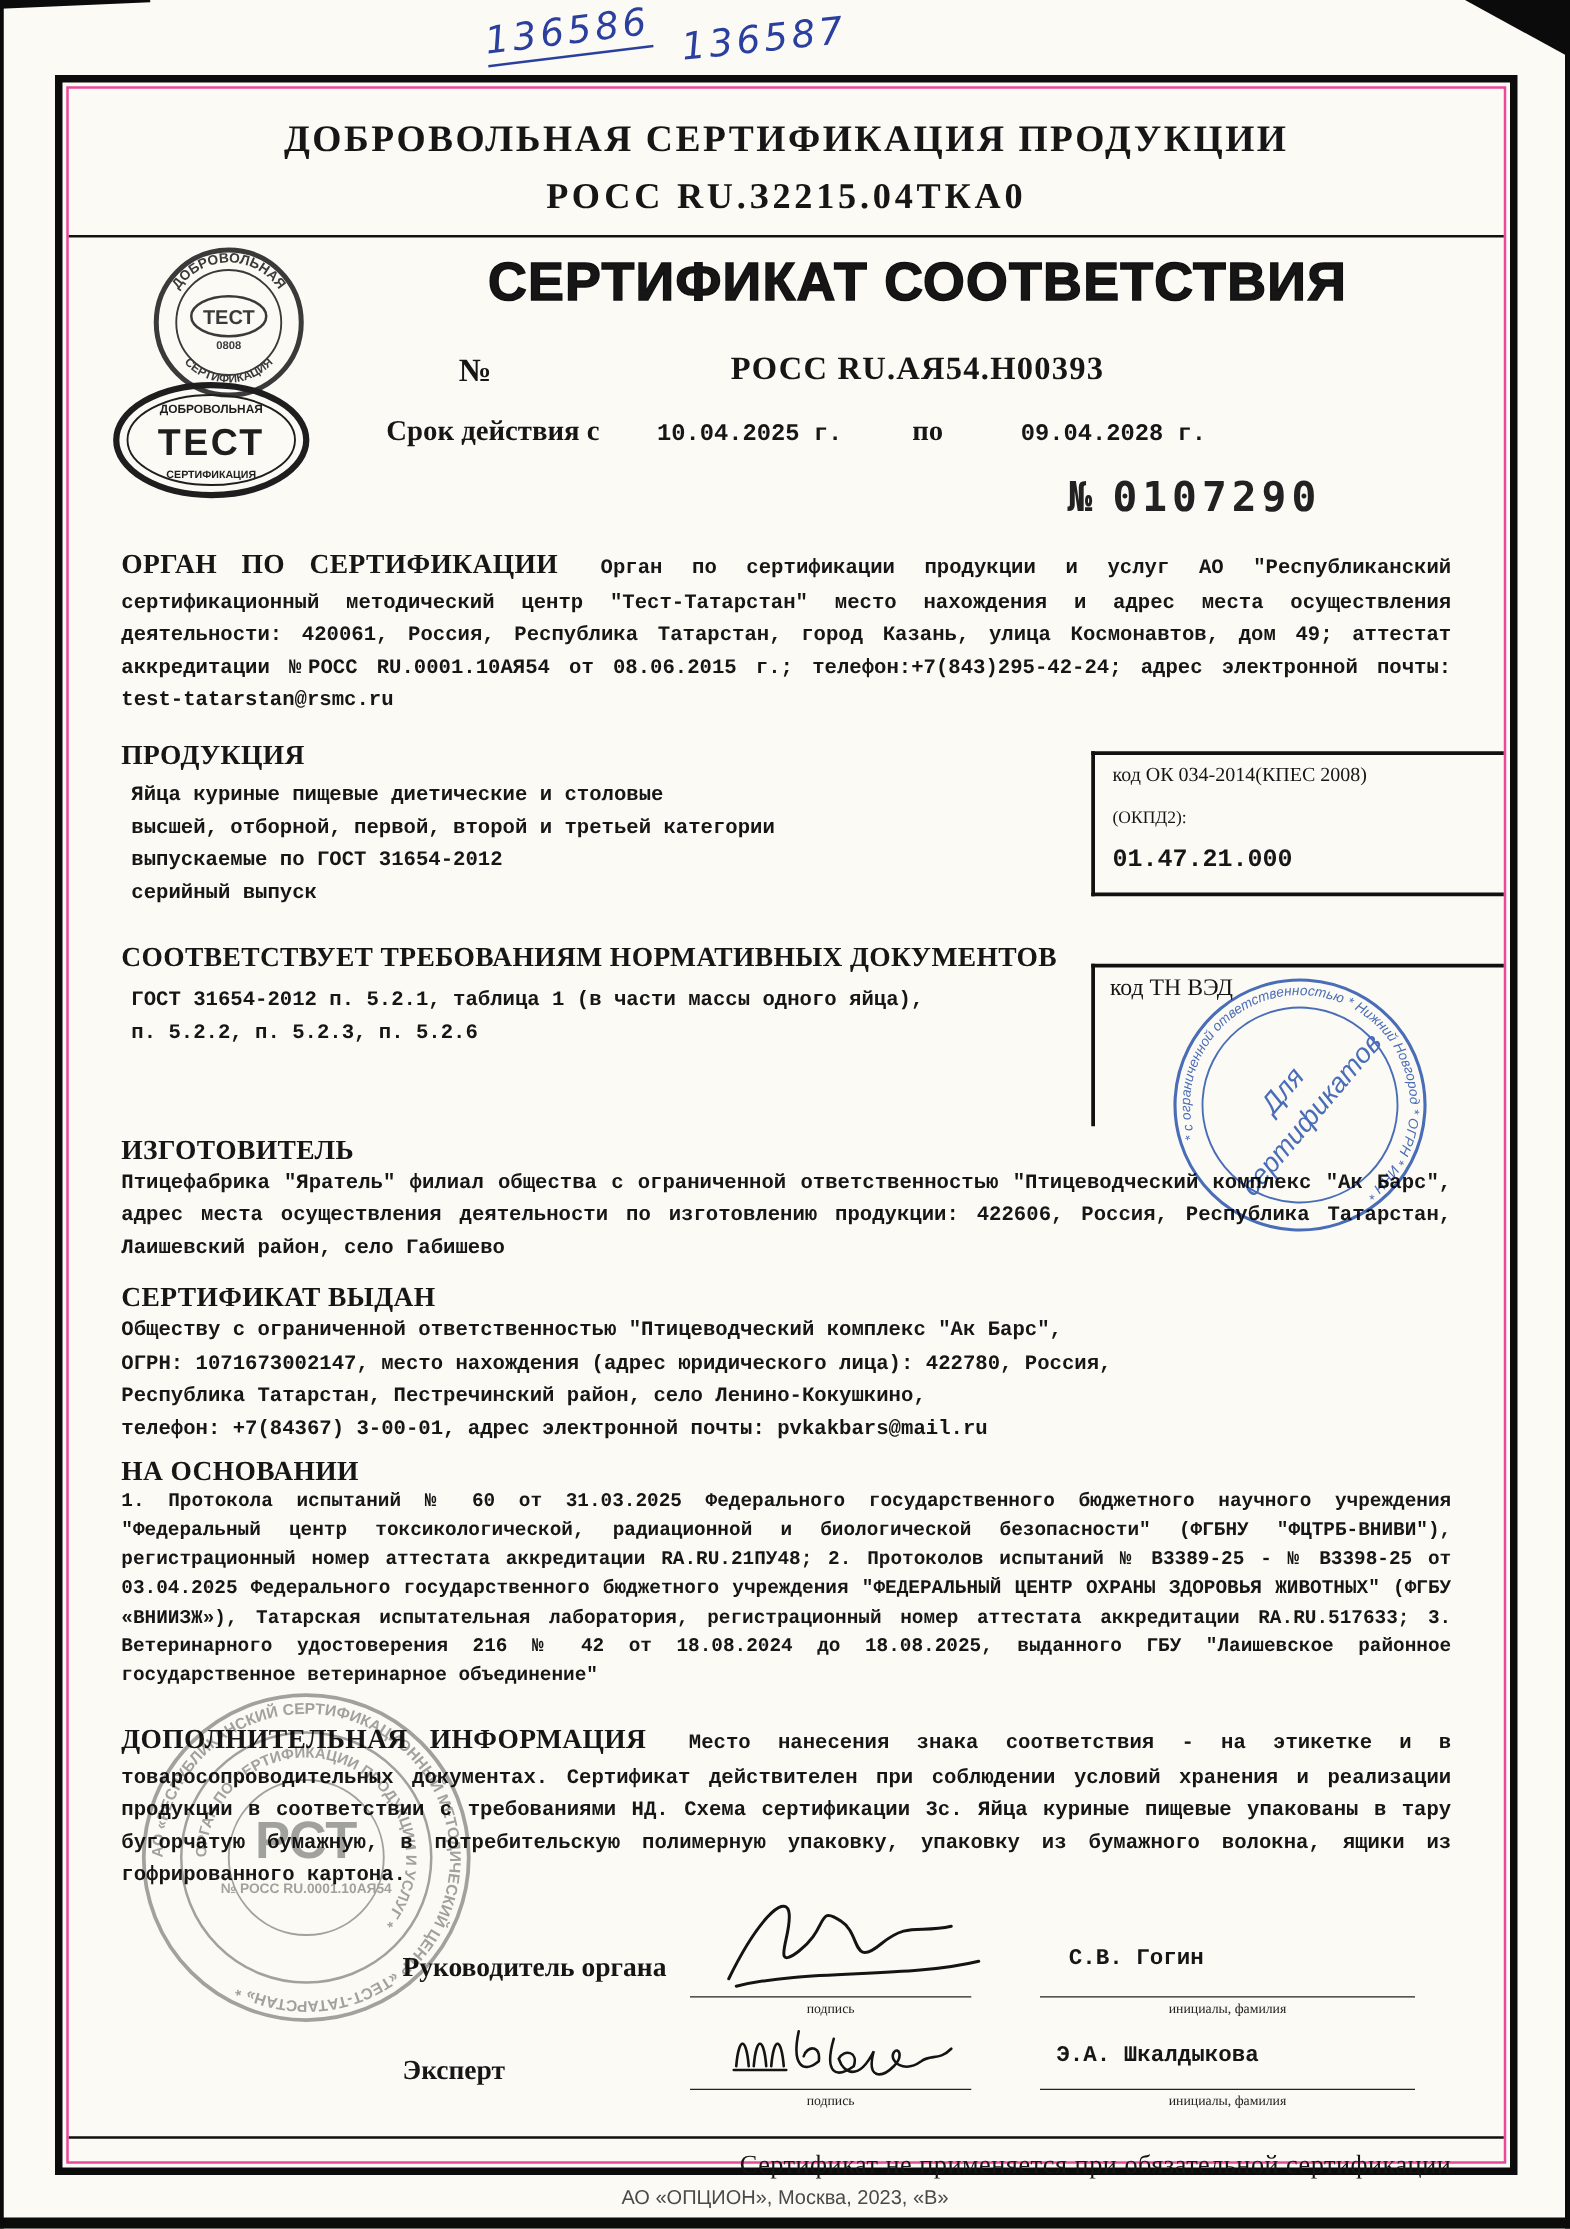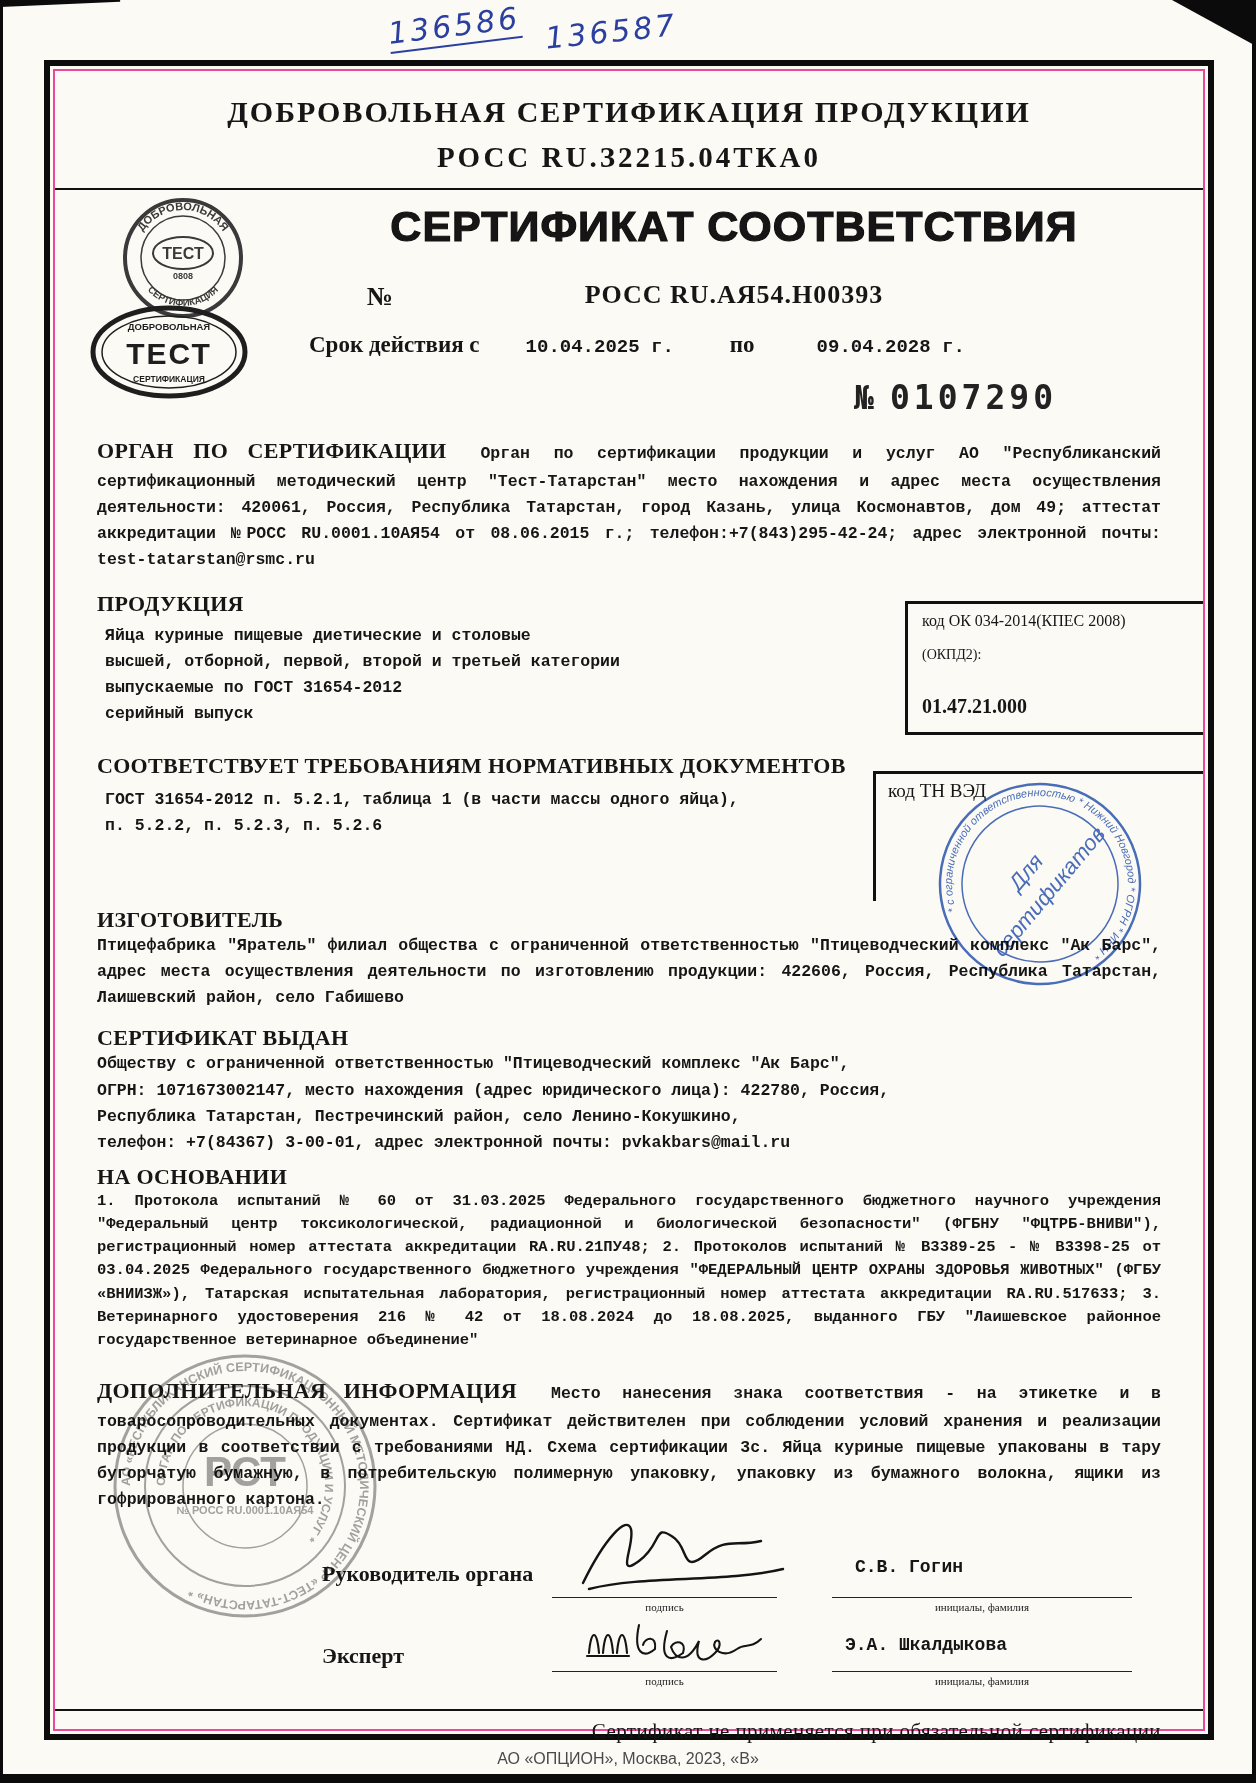--- a/index.html
+++ b/index.html
@@ -54,26 +54,26 @@
   .sec-h{font-size:22px;font-weight:700;letter-spacing:.3px;}
   .inline-h{font-size:22px;font-weight:700;letter-spacing:.3px;margin-right:34px;
     font-family:"Liberation Serif",serif;}
   .mono-text{font-family:"Liberation Mono","DejaVu Sans Mono",monospace;font-weight:700;}
   .body-text{font-size:16.5px;line-height:1.58;}
   .just{text-align:justify;}
   .preline{white-space:pre-line;}
   .sec-org{margin-top:4px;}
   .sec-prod{margin-top:18px;position:relative;}
   .prod-text{max-width:700px;padding-left:8px;margin-top:6px;}
-  .code-box{position:absolute;right:-42px;top:10px;width:298px;box-sizing:border-box;
+  .code-box{position:absolute;right:-42px;top:10px;width:330px;box-sizing:border-box;
     border:3px solid #111;border-right:none;padding:8px 12px 14px 14px;}
   .code-box .lbl{font-size:16px;}
   .code-box .sub{font-size:14px;margin-top:17px;}
-  .code-box .val{font-family:Liberation Serif, serif;
-    font-weight:700;font-size:20px;margin-top:32px;}
+  .code-box .val{font-family:Liberation Mono, monospace;
+    font-weight:700;font-size:20px;margin-top:14px;}
   .sec-conf{margin-top:26px;position:relative;min-height:150px;}
   .conf-text{max-width:780px;padding-left:8px;margin-top:8px;}
   .tn-box{position:absolute;right:-42px;top:18px;width:330px;height:130px;box-sizing:border-box;
     border-left:3px solid #111;border-top:3px solid #111;padding:6px 12px;}
   .tn-box .lbl{font-size:19px;}
   .stamp-blue{position:absolute;right:6px;top:16px;z-index:4;transform:rotate(-18deg);
     opacity:.85;mix-blend-mode:multiply;pointer-events:none;}
   .sec-man{margin-top:4px;}
   .sec-issued{margin-top:14px;}
   .sec-basis{margin-top:8px;}

